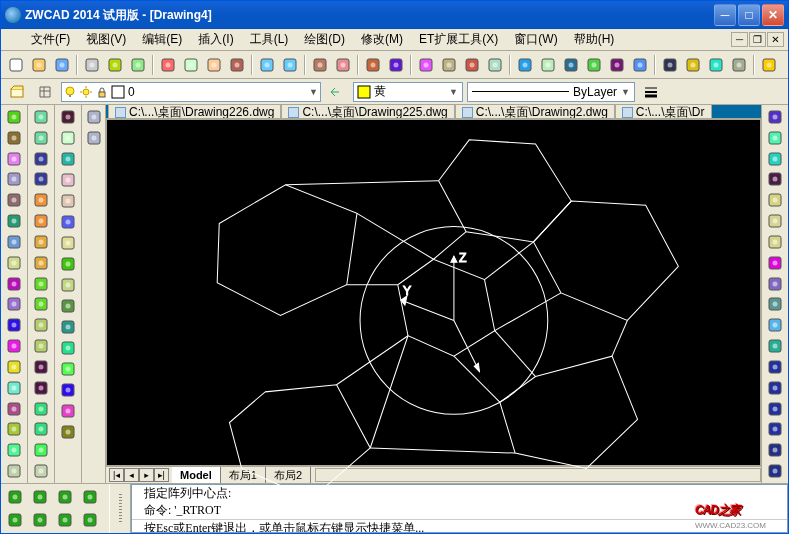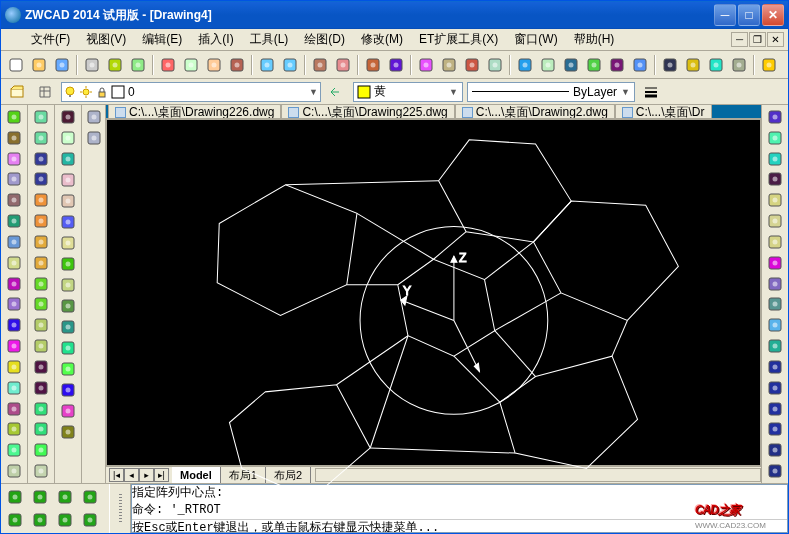--- a/index.html
+++ b/index.html
@@ -39,21 +39,21 @@
 .navset{display:flex;gap:0;padding:0 3px}
 .navbtn{width:15px;height:14px;background:#ece9d8;border:1px solid #808080;display:flex;align-items:center;justify-content:center;font-size:9px;font-family:Arial}
 .ltab{padding:0 8px;height:16px;display:flex;align-items:center;font-size:11px;border-right:1px solid #808080;background:#ece9d8}
 .ltab.active{background:#fff;font-weight:bold}
 .hscroll{flex:1;height:14px;background:#ece9d8;border:1px solid #aca899;margin-left:4px}
 .cmdarea{height:50px;display:flex;border-top:1px solid #aca899}
 .cmdside{width:108px;background:#ece9d8;display:flex;flex-wrap:wrap;align-content:flex-start;padding:2px;gap:1px}
 .cmdgrip{width:22px;background:#ece9d8;display:flex;align-items:center;justify-content:center;border-left:1px solid #fff;border-right:1px solid #aca899}
 .cmdgrip .g{width:3px;height:30px;background:repeating-linear-gradient(#888 0,#888 1px,#ece9d8 1px,#ece9d8 3px)}
 .cmdtext{flex:1;background:#fff;border:1px solid #7f9db9;display:flex;flex-direction:column;overflow:hidden}
-.cmdline{padding:1px 0;font-family:Liberation Mono, monospace;font-size:12px;white-space:nowrap;color:#000;line-height:15px}
+.cmdline{padding:1px 12px;font-family:Liberation Serif, serif;font-size:12px;white-space:nowrap;color:#000;line-height:15px}
 .statusbar{height:20px;background:#ece9d8;border-top:1px solid #aca899;display:flex;align-items:center}
 .watermark{position:absolute;right:22px;bottom:3px;font-family:Arial;font-size:26px;font-weight:bold;font-style:italic;color:#c00;text-shadow:1px 1px 0 #600,-1px -1px 0 #faa;pointer-events:none;letter-spacing:-1px}
 .watermark .sub{font-size:8px;font-style:normal;font-weight:normal;color:#888;display:block;text-shadow:none;text-align:right;letter-spacing:0}
 svg{overflow:visible}
 </style>
 </head>
 <body>
 
 <div class="titlebar">
   <div class="app-icon"></div>

